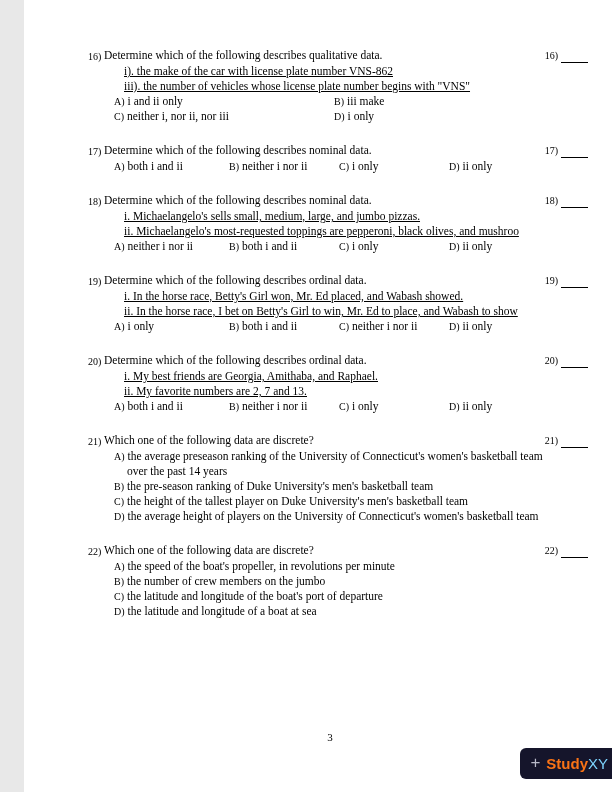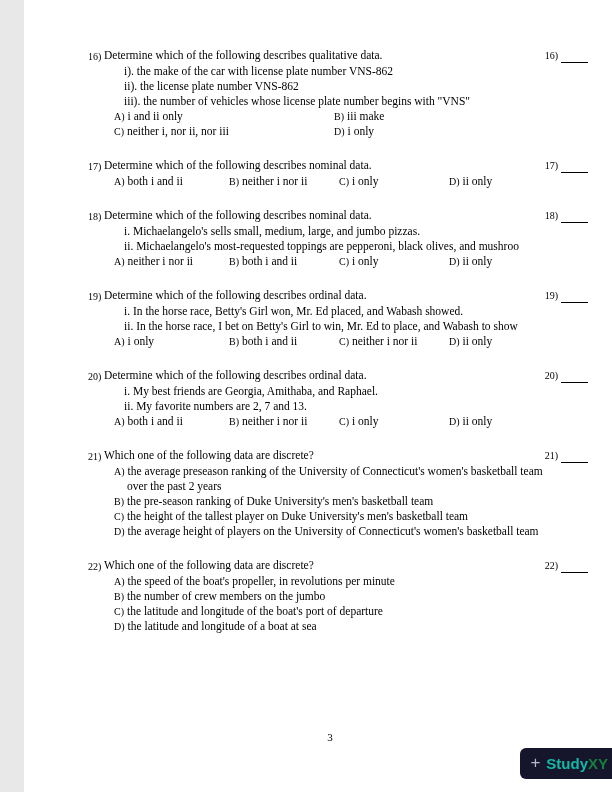--- a/index.html
+++ b/index.html
@@ -41,21 +41,21 @@
     font-size: 10px;
     white-space: nowrap;
   }
   .answer .line {
     display: inline-block;
     width: 27px;
     border-bottom: 1px solid #000;
     margin-left: 3px;
     transform: translateY(4px);
   }
-  .q-items { padding-left: 36px; width: 452px; }
+  .q-items { padding-left: 36px; width: 452px; text-decoration: underline; }
   .q-item { padding-left: 17px; text-indent: -17px; }
   .q-choices { padding-left: 26px; width: 474px; font-family: Liberation Serif, serif; }
   .q-choices.row { display: grid; grid-template-columns: 115px 110px 110px auto; }
   .q-choices.two-col { display: grid; grid-template-columns: 220px auto; }
   .q-choices.stack .choice {
     display: block;
     padding-left: 13px;
     text-indent: -13px;
     width: 432px;
   }
@@ -82,40 +82,39 @@
     gap: 6px;
     font-family: "Liberation Sans", sans-serif;
   }
   .logo .plus {
     color: #b9bac9;
     font-size: 17px;
     font-weight: 400;
     line-height: 1;
     transform: translateY(-1px);
   }
-  .logo .study { color: #14b8a6; font-size: 15px; font-weight: 700; }
-  .logo .xy { color: #15803d; font-size: 15px; font-weight: 700; }
+  .logo .study { color: #f97316; font-size: 15px; font-weight: 700; }
+  .logo .xy { color: #7dd3fc; font-size: 15px; font-weight: 400; }
 </style>
 </head>
 <body>
 
 <div class="page">
   <div class="content">
 
     <div class="q">
       <div class="q-header">
         <span class="q-num">16)</span>
         <span class="q-prompt">Determine which of the following describes qualitative data.</span>
       </div>
       <div class="answer">
         <span>16)</span><span class="line"></span>
       </div>
       <div class="q-items">
         <div class="q-item">i). the make of the car with license plate number VNS-862</div>
-        <div class="q-item">ii). the license plate number VNS-862</div>
         <div class="q-item">iii). the number of vehicles whose license plate number begins with "VNS"</div>
       </div>
       <div class="q-choices two-col">
         <span class="choice"><span class="c-label">A)</span><span class="c-text">i and ii only</span></span>
         <span class="choice"><span class="c-label">B)</span><span class="c-text">iii make</span></span>
         <span class="choice"><span class="c-label">C)</span><span class="c-text">neither i, nor ii, nor iii</span></span>
         <span class="choice"><span class="c-label">D)</span><span class="c-text">i only</span></span>
       </div>
     </div>
 
@@ -197,21 +196,21 @@
 
     <div class="q">
       <div class="q-header">
         <span class="q-num">21)</span>
         <span class="q-prompt">Which one of the following data are discrete?</span>
       </div>
       <div class="answer">
         <span>21)</span><span class="line"></span>
       </div>
       <div class="q-choices stack">
-        <span class="choice"><span class="c-label">A)</span><span class="c-text">the average preseason ranking of the University of Connecticut's women's basketball team over the past 2 years</span></span>
+        <span class="choice"><span class="c-label">A)</span><span class="c-text">the average preseason ranking of the University of Connecticut's women's basketball team over the past 14 years</span></span>
         <span class="choice"><span class="c-label">B)</span><span class="c-text">the pre-season ranking of Duke University's men's basketball team</span></span>
         <span class="choice"><span class="c-label">C)</span><span class="c-text">the height of the tallest player on Duke University's men's basketball team</span></span>
         <span class="choice"><span class="c-label">D)</span><span class="c-text">the average height of players on the University of Connecticut's women's basketball team</span></span>
       </div>
     </div>
 
     <div class="q">
       <div class="q-header">
         <span class="q-num">22)</span>
         <span class="q-prompt">Which one of the following data are discrete?</span>

